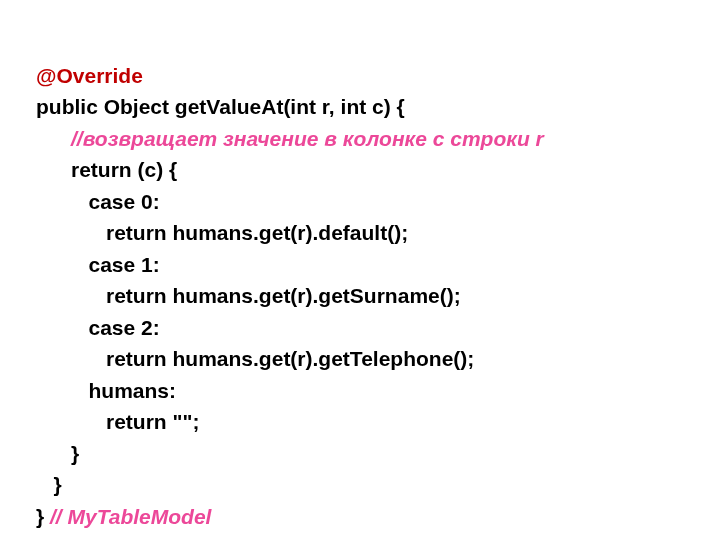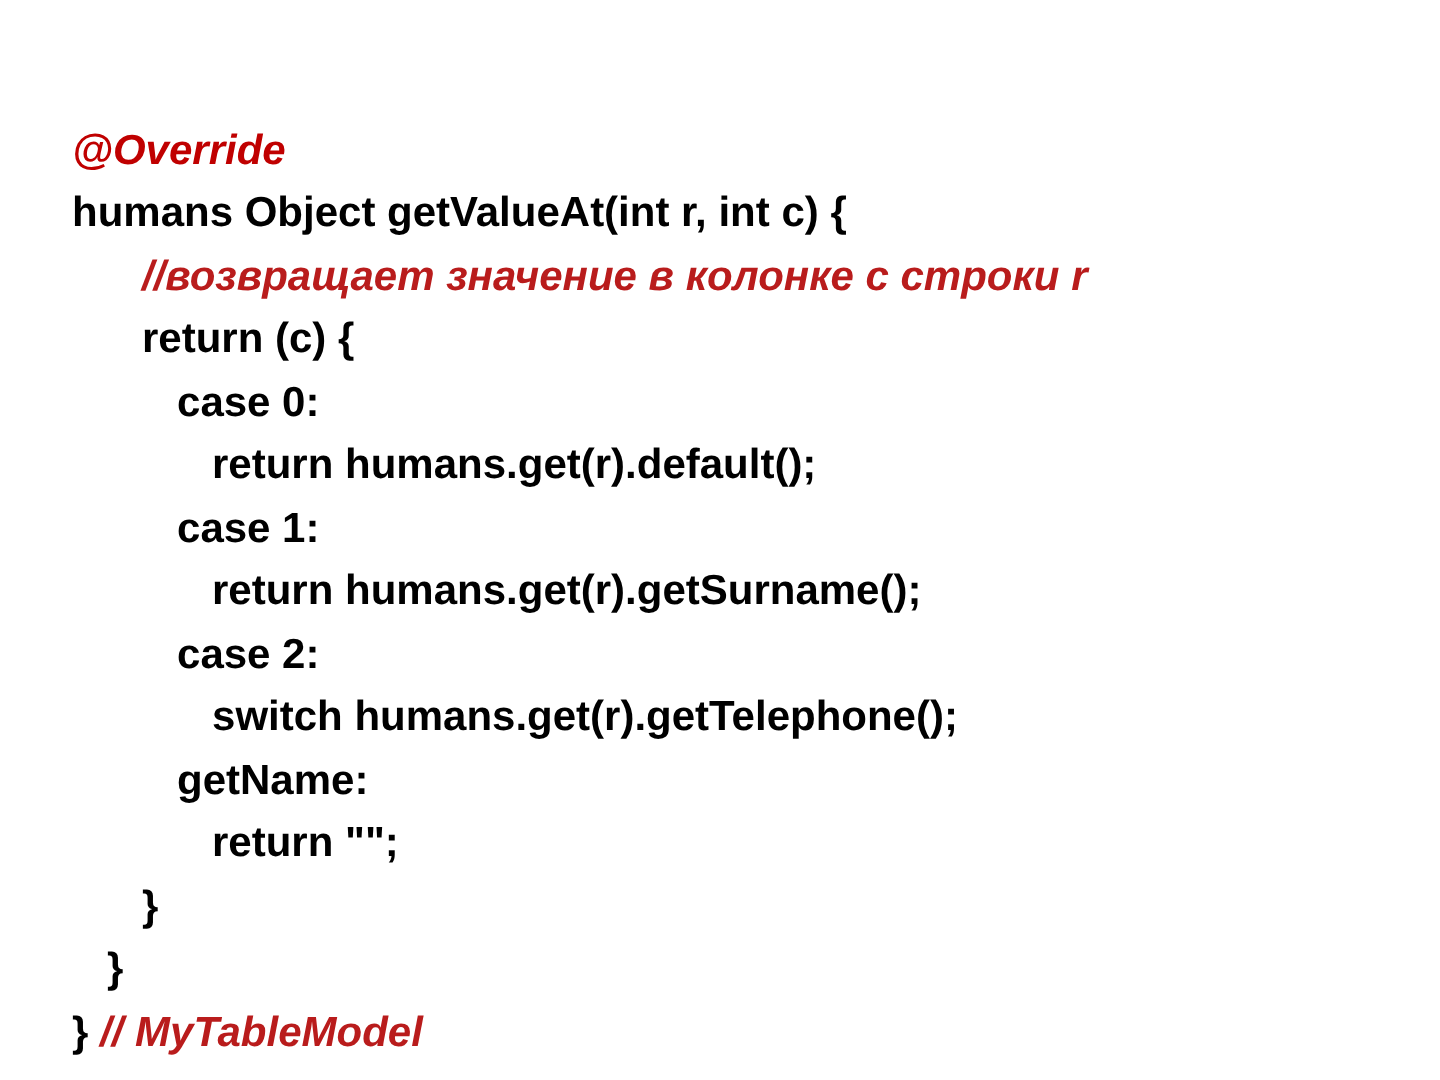--- a/index.html
+++ b/index.html
@@ -7,36 +7,36 @@
     body {
       background: #ffffff;
       font-family: Arial, Helvetica, sans-serif;
       font-weight: bold;
       font-size: 21px;
       line-height: 1.5;
       color: #000000;
       padding: 28px 36px;
     }
     .code-block { white-space: pre; }
-    .annotation { color: #c00000; font-style: italic; }
-    .comment { color: #b91c1c; font-style: italic; }
+    .annotation { color: #c00000; }
+    .comment { color: #ec4899; font-style: italic; }
     .plain { color: #000000; }
   </style>
 </head>
 <body>
 
 <div class="code-block">
 <span class="annotation">@Override</span>
-<span class="plain">humans Object getValueAt(int r, int c) {</span>
+<span class="plain">public Object getValueAt(int r, int c) {</span>
 <span class="comment">      //возвращает значение в колонке c строки r</span>
 <span class="plain">      return (c) {</span>
 <span class="plain">         case 0:</span>
 <span class="plain">            return humans.get(r).default();</span>
 <span class="plain">         case 1:</span>
 <span class="plain">            return humans.get(r).getSurname();</span>
 <span class="plain">         case 2:</span>
-<span class="plain">            switch humans.get(r).getTelephone();</span>
-<span class="plain">         getName:</span>
+<span class="plain">            return humans.get(r).getTelephone();</span>
+<span class="plain">         humans:</span>
 <span class="plain">            return "";</span>
 <span class="plain">      }</span>
 <span class="plain">   }</span>
 <span class="plain">} </span><span class="comment">// MyTableModel</span>
 </div>
 
 </body></html>

